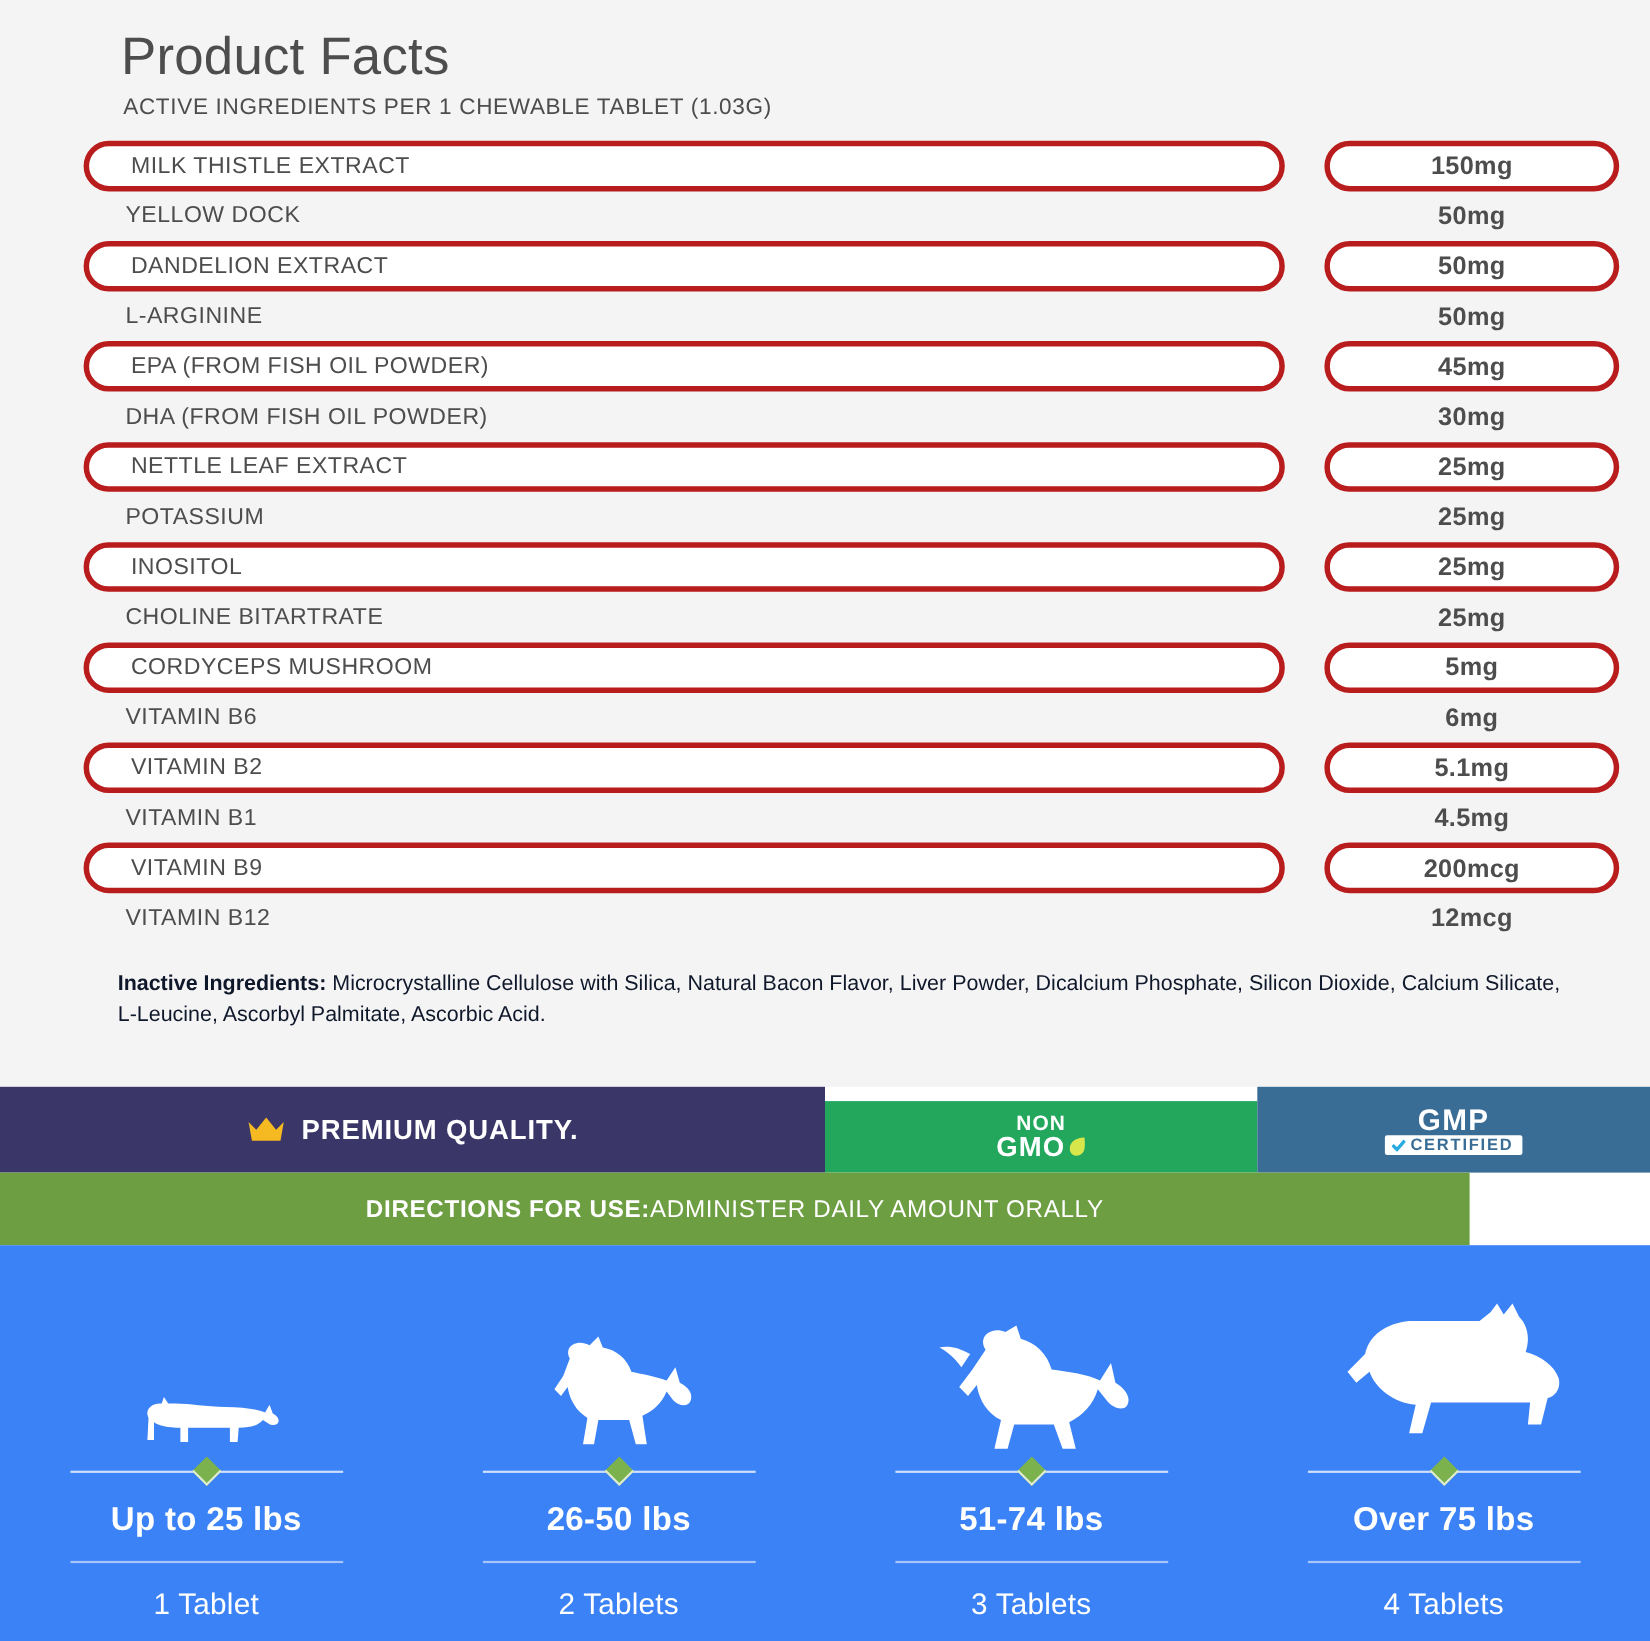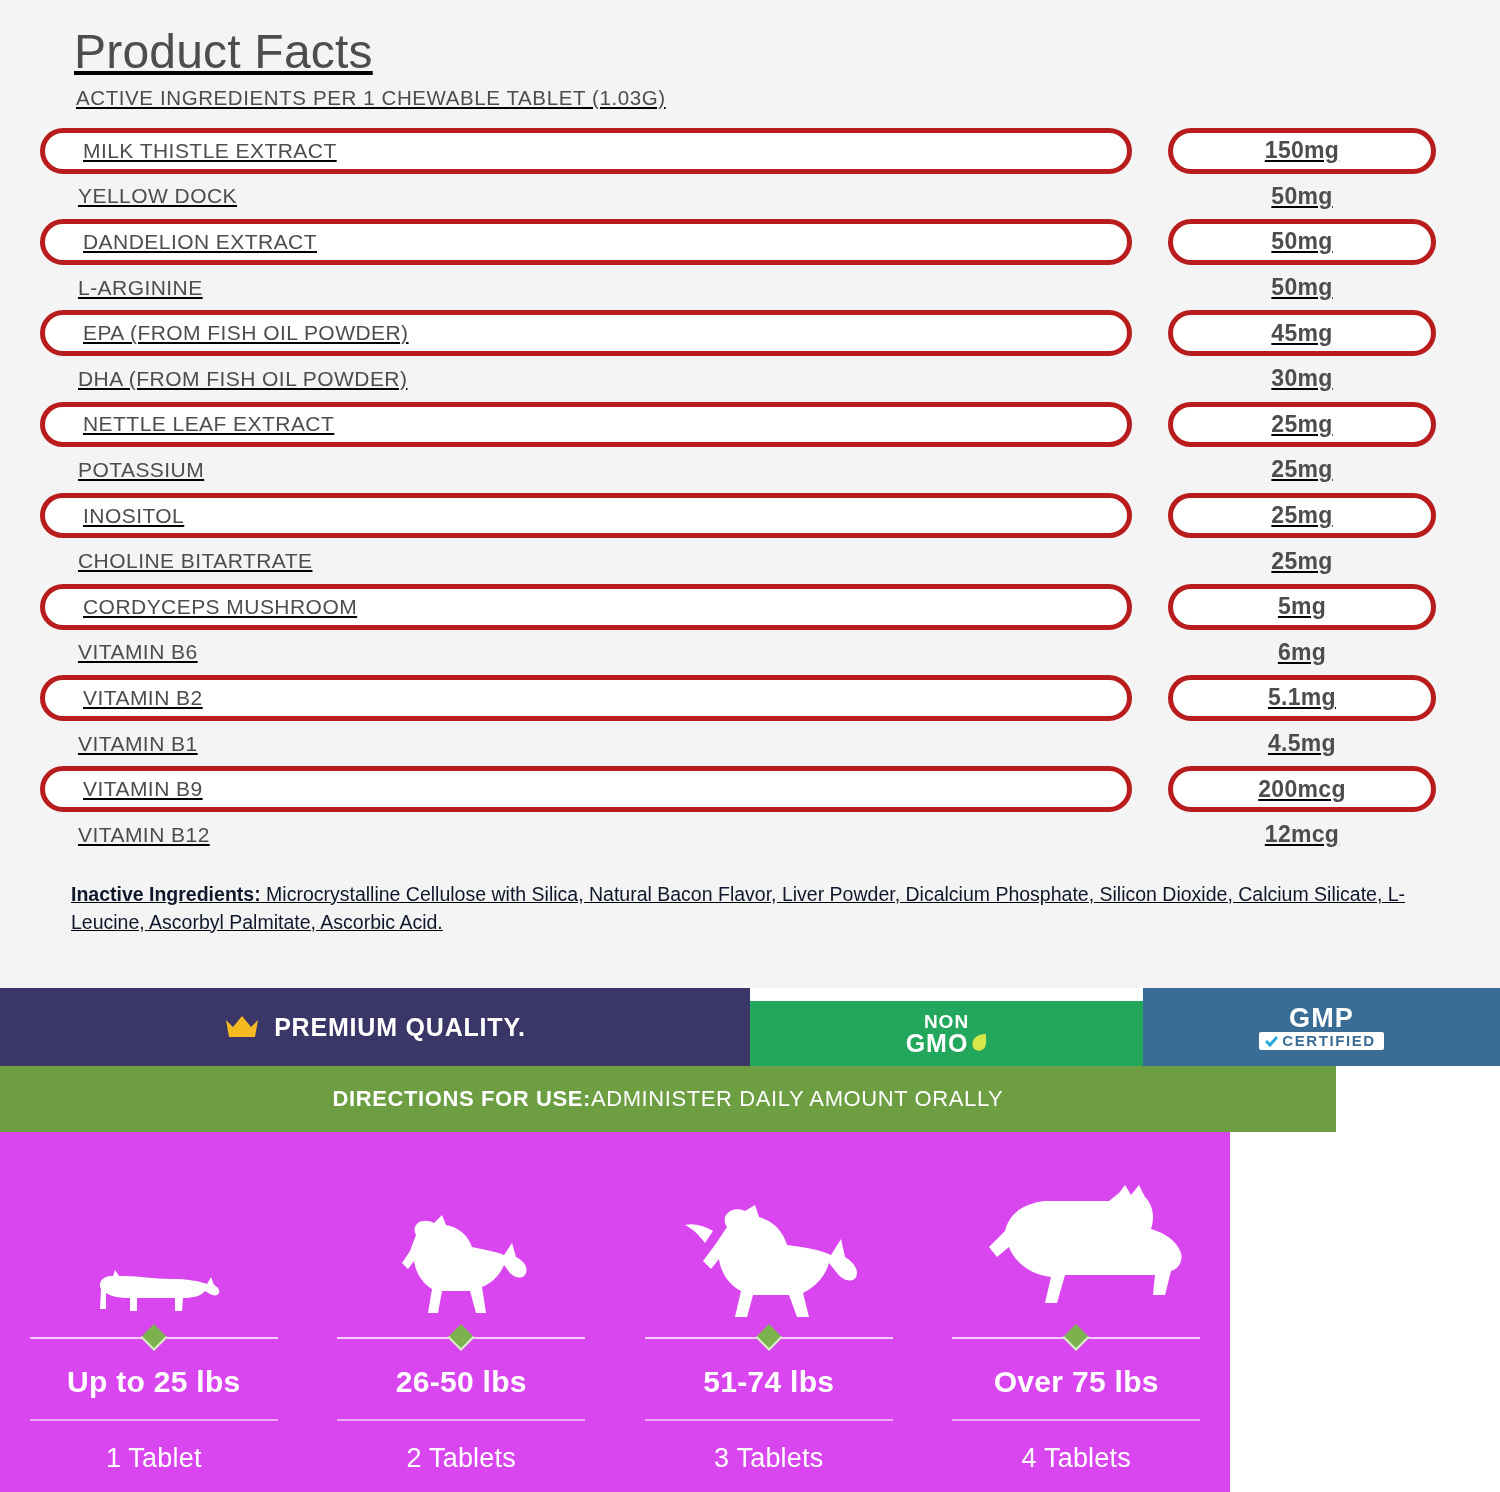--- a/index.html
+++ b/index.html
@@ -19,22 +19,21 @@
 
   
   .facts-panel {
     position: absolute;
     left: 0; top: 0;
     width: 1500px;
     height: 988px;
     background: #f4f4f4;
   }
   .facts-inner {
-    padding: 22px 56px 0 40px;
-    text-decoration: underline;
+    padding: 22px 56px 0 76px;
   }
   .facts-title {
     font-size: 48px;
     color: #4d4d4d;
     font-weight: 400;
     letter-spacing: 0.2px;
     line-height: 1.25;
     padding-left: 34px;
   }
   .facts-sub {
@@ -158,22 +157,22 @@
     display: flex; align-items: center; justify-content: center;
     color: #ffffff;
     font-size: 22px;
     letter-spacing: 0.6px;
   }
   .directions-bar b { font-weight: 700; }
 
   .dosage {
     position: absolute;
     left: 0; top: 1132px;
-    width: 1230px; height: 360px;
-    background: #d946ef;
+    width: 1500px; height: 360px;
+    background: #3b82f6;
     display: flex;
   }
   .dose-col {
     flex: 1 1 25%;
     position: relative;
     display: flex;
     flex-direction: column;
     align-items: center;
     justify-content: flex-end;
     padding-bottom: 18px;

